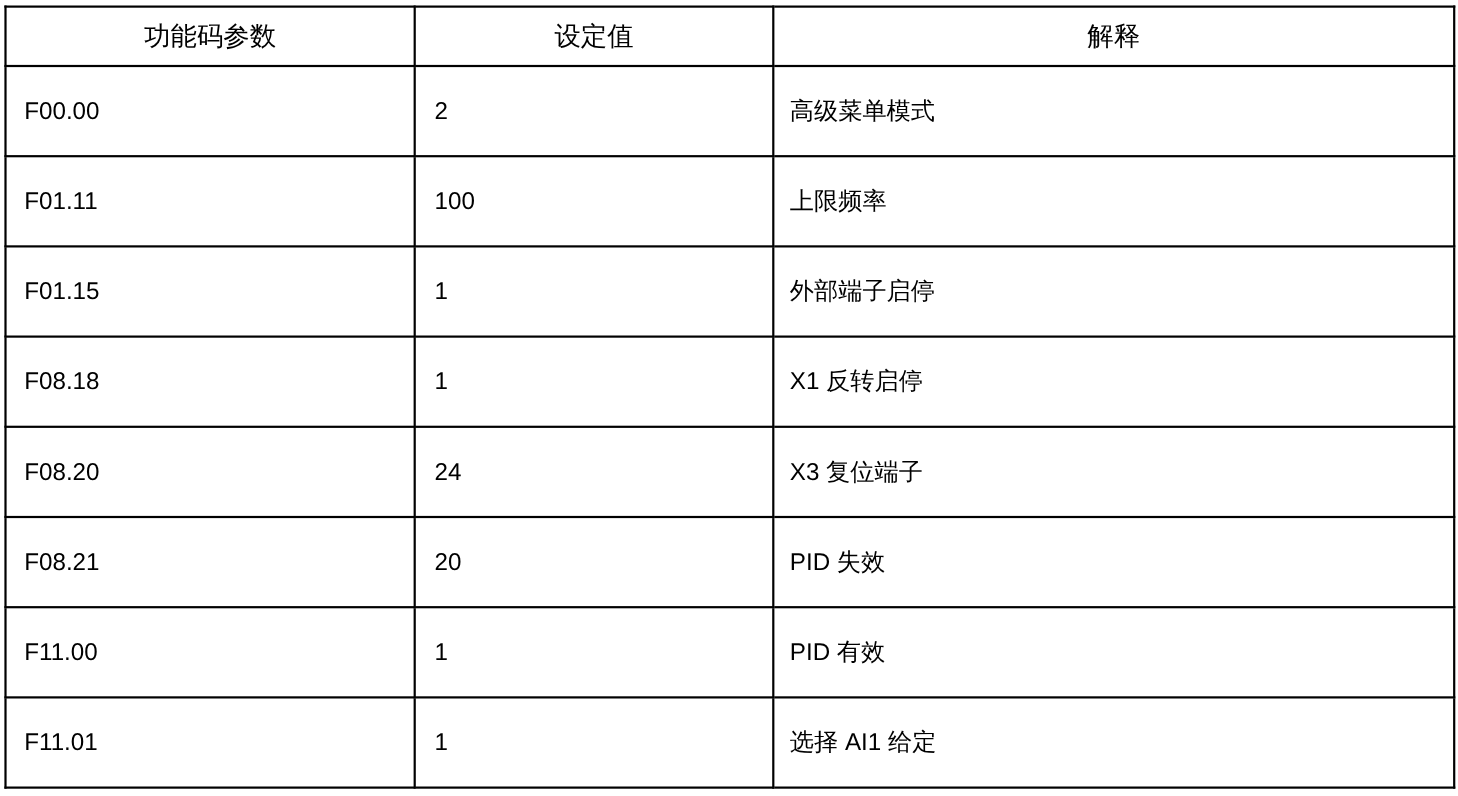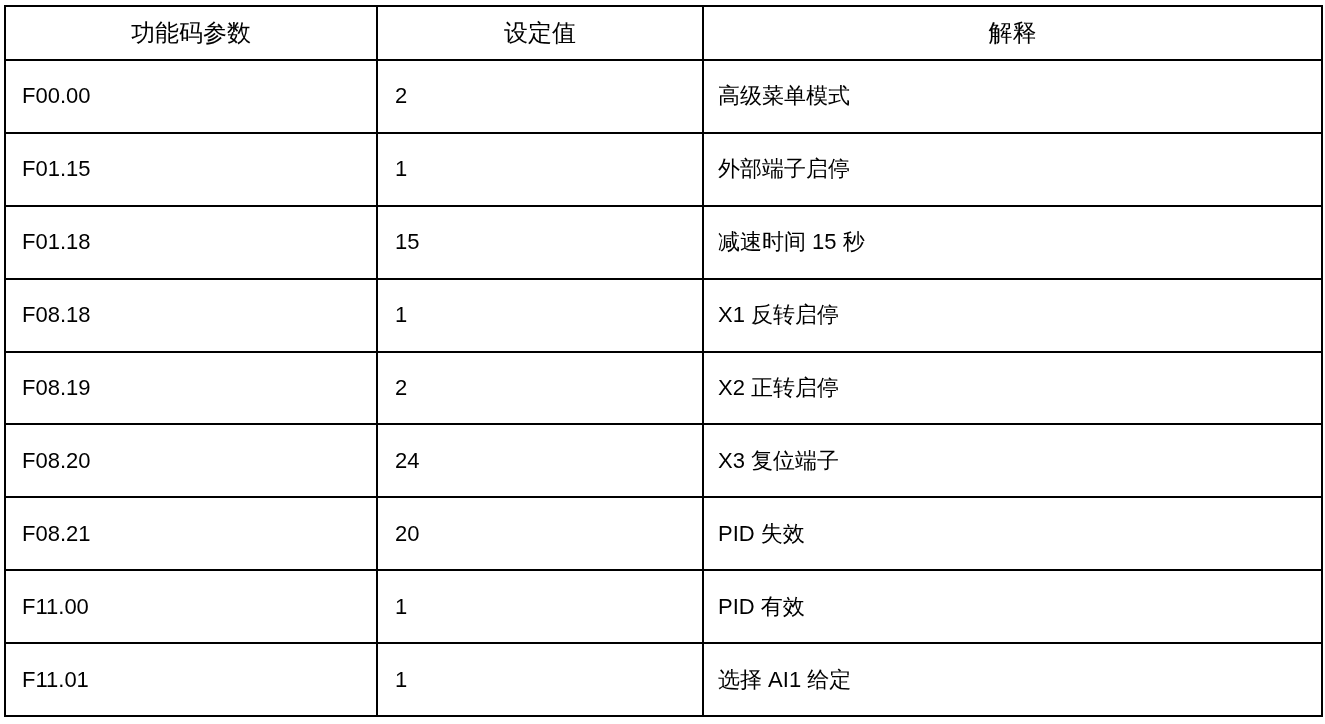--- a/index.html
+++ b/index.html
@@ -66,38 +66,33 @@
         <th>解释</th>
       </tr>
     </thead>
     <tbody>
       <tr>
         <td class="cell-code">F00.00</td>
         <td class="cell-value">2</td>
         <td class="cell-expl">高级菜单模式</td>
       </tr>
       <tr>
+        <td class="cell-code">F01.11</td>
+        <td class="cell-value">100</td>
+        <td class="cell-expl">上限频率</td>
+      </tr>
+      <tr>
         <td class="cell-code">F01.15</td>
         <td class="cell-value">1</td>
         <td class="cell-expl">外部端子启停</td>
       </tr>
       <tr>
-        <td class="cell-code">F01.18</td>
-        <td class="cell-value">15</td>
-        <td class="cell-expl">减速时间 15 秒</td>
-      </tr>
-      <tr>
         <td class="cell-code">F08.18</td>
         <td class="cell-value">1</td>
         <td class="cell-expl">X1 反转启停</td>
-      </tr>
-      <tr>
-        <td class="cell-code">F08.19</td>
-        <td class="cell-value">2</td>
-        <td class="cell-expl">X2 正转启停</td>
       </tr>
       <tr>
         <td class="cell-code">F08.20</td>
         <td class="cell-value">24</td>
         <td class="cell-expl">X3 复位端子</td>
       </tr>
       <tr>
         <td class="cell-code">F08.21</td>
         <td class="cell-value">20</td>
         <td class="cell-expl">PID 失效</td>

